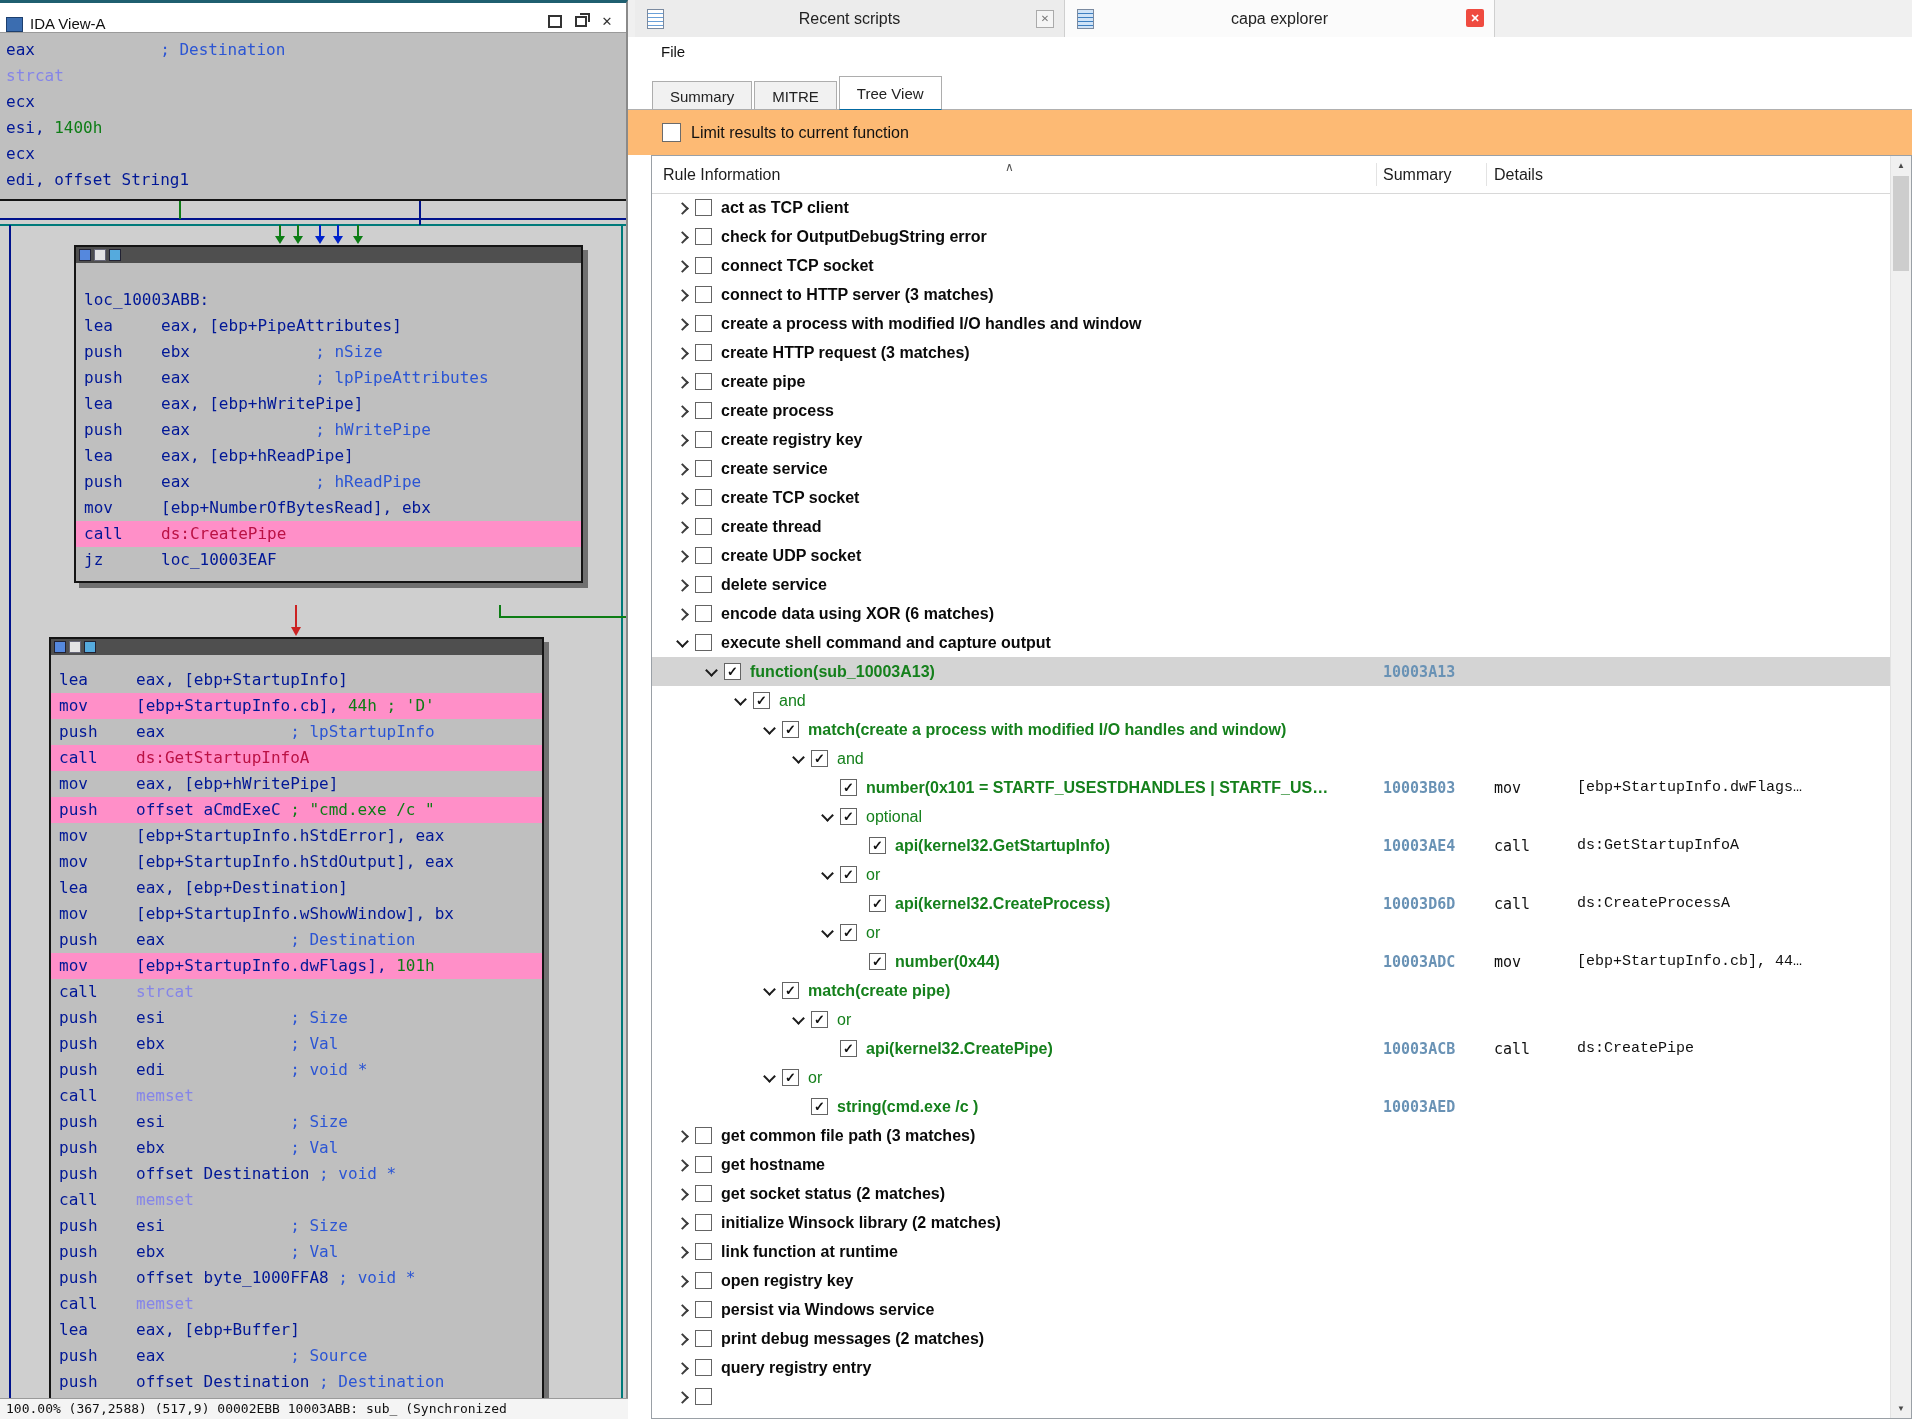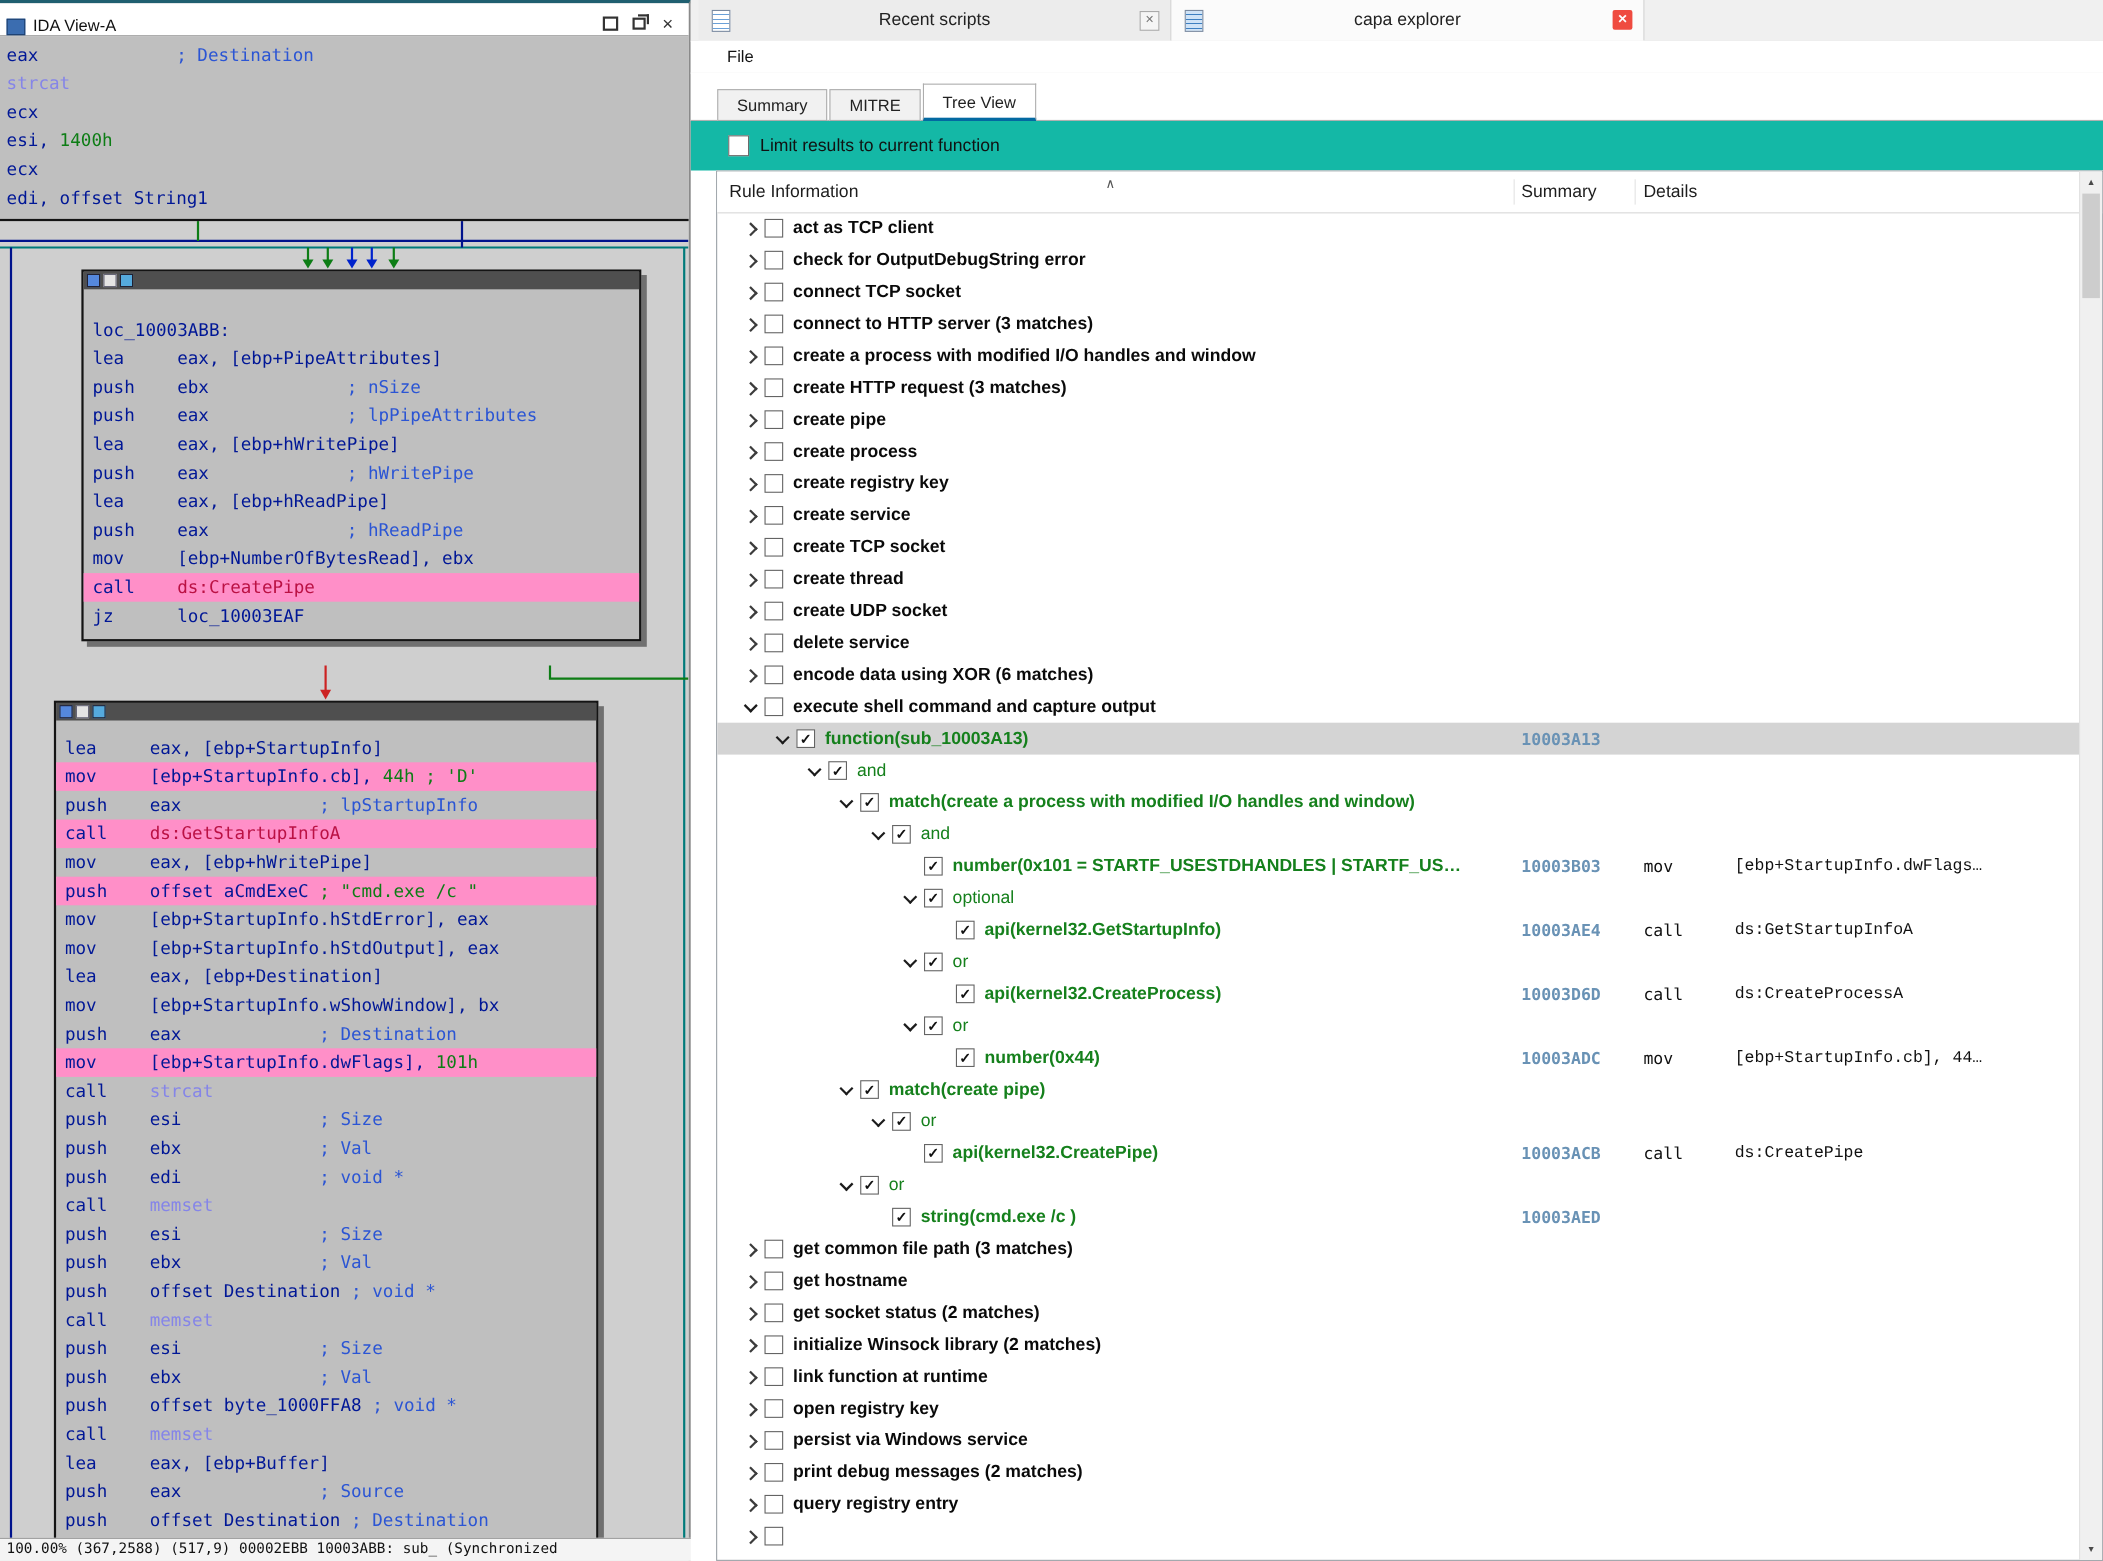--- a/index.html
+++ b/index.html
@@ -59,23 +59,23 @@
                  color:#fff;font-size:11px;font-weight:bold;line-height:18px;text-align:center;}
 
   .menubar{position:absolute;left:0;top:37px;right:0;height:29px;background:#ffffff;border-bottom:1px solid #ededed;
            display:flex;align-items:center;}
   .menu-item{margin-left:27px;font-size:15px;color:#111;padding:2px 6px;}
 
   .viewtabs{position:absolute;left:0;top:66px;right:0;height:44px;display:flex;align-items:flex-end;
             padding-left:24px;border-bottom:1px solid #b0b0b0;box-sizing:border-box;background:#ffffff;}
   .vtab{height:29px;line-height:29px;padding:0 17px;font-size:15px;color:#222;background:#f1f1f1;
         border:1px solid #adadad;margin-right:2px;margin-bottom:-1px;box-sizing:border-box;}
-  .vtab.active{height:34px;line-height:33px;background:#ffffff;border-bottom:3px solid #0369a1;}
-
-  .filterrow{position:absolute;left:0;top:110px;right:0;height:45px;background:#14b8a6;
+  .vtab.active{height:34px;line-height:33px;background:#ffffff;border-bottom:1px solid #0369a1;}
+
+  .filterrow{position:absolute;left:0;top:110px;right:0;height:45px;background:#fdba74;
              display:flex;align-items:center;padding-left:34px;box-sizing:border-box;text-align:center;}
   .wcb{width:17px;height:17px;border:1px solid #6b6b6b;background:#fff;margin-right:10px;flex:none;}
   .filterlabel{font-size:16px;color:#111;}
 
   .tablewrap{position:absolute;left:23px;top:155px;right:0;bottom:0;border:1px solid #9aa0a6;background:#fff;box-sizing:border-box;}
   .thead{position:absolute;left:0;top:0;right:0;height:37px;border-bottom:1px solid #d8d8d8;background:#fff;}
   .th{position:absolute;top:0;height:37px;line-height:37px;font-size:16px;color:#1d1d1d;}
   .th-rule{left:11px;}
   .sortcaret{position:absolute;left:342px;top:-7px;font-size:12px;color:#555;}
   .th-addr{left:731px;} .th-det{left:842px;}

